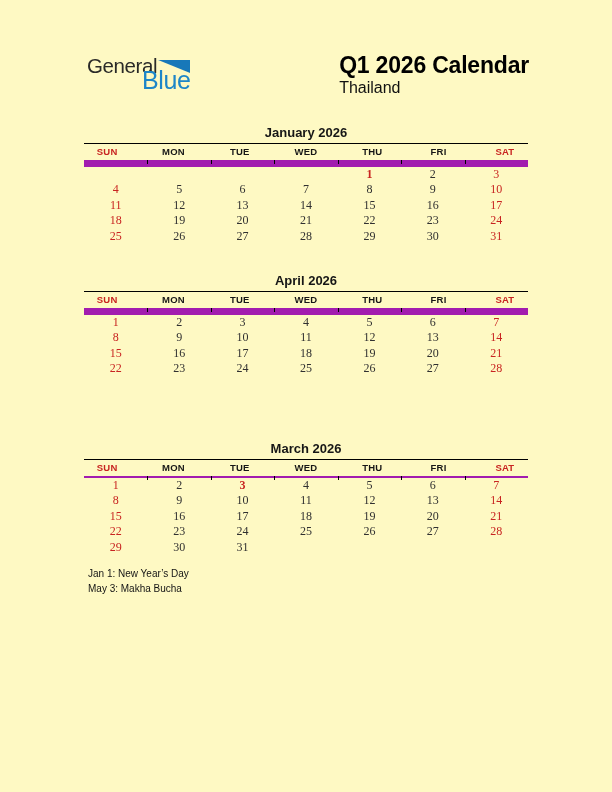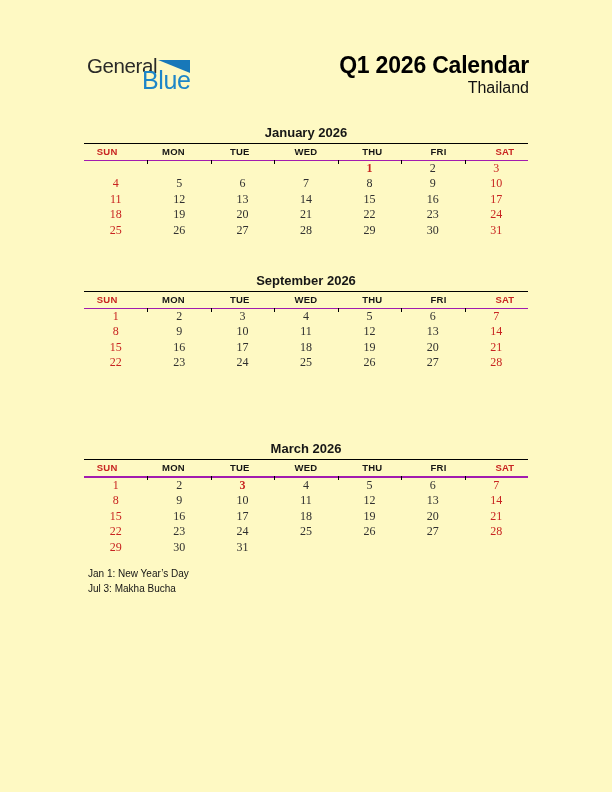--- a/index.html
+++ b/index.html
@@ -24,30 +24,30 @@
   .logo-row{display:flex;align-items:flex-start;height:15px;}
   .logo-general{font-size:20.5px;line-height:18px;letter-spacing:-0.4px;color:#2a2a28;}
   .logo-triangle{
     width:32px;height:13px;margin-left:1px;margin-top:3px;
     background:var(--triangle-blue);
     clip-path:polygon(0 0,100% 0,100% 100%);
   }
   .logo-blue{font-size:25px;line-height:16px;margin-left:55px;letter-spacing:-0.4px;color:var(--logo-blue);}
 
   
-  .titleblock{position:absolute;top:53px;right:83px;text-align:right;}
+  .titleblock{position:absolute;top:53px;right:83px;text-align:left;}
   .titleblock h1{margin:0;font-size:23px;line-height:25px;font-weight:bold;color:#000;letter-spacing:-0.2px;}
   .subtitle{font-size:16px;line-height:19px;color:#111;}
 
   
   .month{position:absolute;left:84px;width:444px;}
   .m0{top:124px}.m1{top:272px}.m2{top:440px}
   .month-title{margin:0;font-size:13px;line-height:17px;font-weight:bold;text-align:center;color:var(--ink);}
   .grid{margin-top:2px;border-top:1.6px solid #000;}
-  .dow-row{position:relative;display:flex;height:15.5px;align-items:center;border-bottom:1px solid #a21caf;gap:20px;}
+  .dow-row{position:relative;display:flex;height:15.5px;align-items:center;border-bottom:7px solid #a21caf;gap:20px;}
   .dow-row.thick{border-bottom-width:2px;}
   .dow{flex:1 1 0;text-align:center;font-size:9.5px;font-weight:bold;letter-spacing:0.2px;color:var(--ink);}
   .tick{position:absolute;bottom:-4px;width:1px;height:4px;background:#000;}
   .week-row{display:flex;height:15.5px;align-items:center;}
   .date{flex:1 1 0;text-align:center;font-family:"Liberation Serif",serif;font-size:12px;color:var(--date-ink);}
   .weekend{color:var(--accent-red);}
   .date.weekend{color:var(--accent-red);}
   .date.holiday{color:var(--accent-red);font-weight:bold;}
 
   
@@ -132,21 +132,21 @@
           <span class="date">27</span>
           <span class="date">28</span>
           <span class="date">29</span>
           <span class="date">30</span>
           <span class="date weekend">31</span>
         </div>
       </div>
   </section>
 
   <section class="month m1">
-    <h2 class="month-title">September 2026</h2>
+    <h2 class="month-title">April 2026</h2>
     <div class="grid">
         <div class="dow-row">
           <span class="dow weekend">SUN</span>
           <span class="dow">MON</span>
           <span class="dow">TUE</span>
           <span class="dow">WED</span>
           <span class="dow">THU</span>
           <span class="dow">FRI</span>
           <span class="dow weekend">SAT</span>
           <i class="tick" style="left: 14.2857%;"></i>
@@ -256,16 +256,16 @@
           <span class="date"></span>
           <span class="date"></span>
           <span class="date"></span>
           <span class="date weekend"></span>
         </div>
       </div>
   </section>
 
   <div class="notes">
       <div class="note">Jan 1: New Year’s Day</div>
-      <div class="note">Jul 3: Makha Bucha</div>
+      <div class="note">May 3: Makha Bucha</div>
     </div>
 
 </div>
 
 </body></html>

